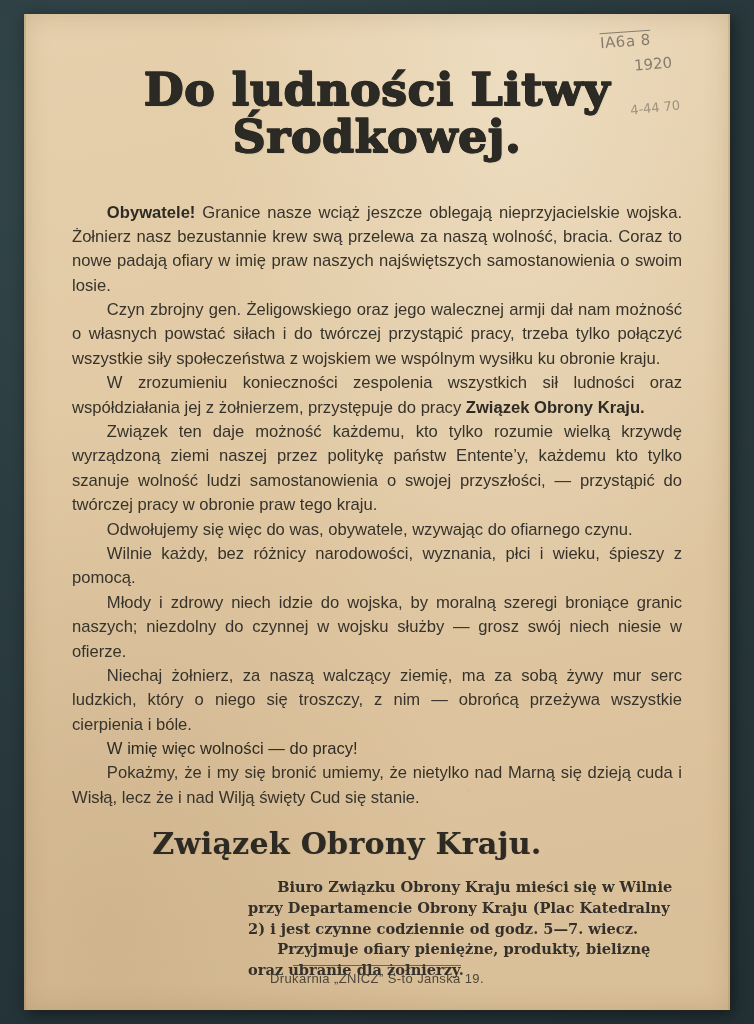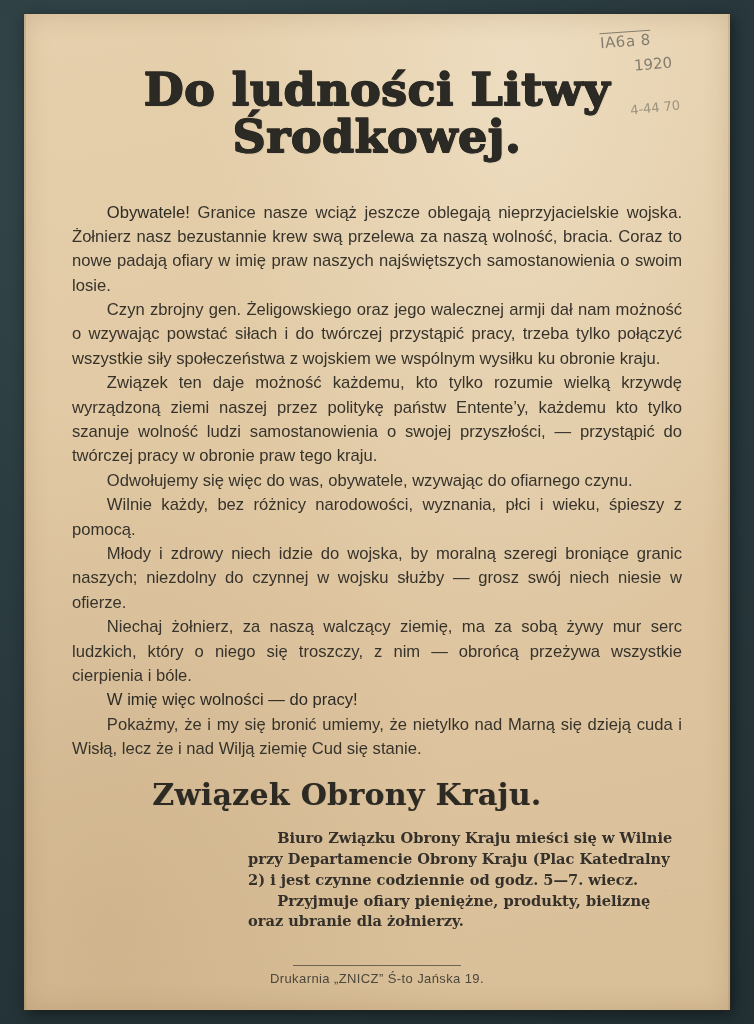--- a/index.html
+++ b/index.html
@@ -139,21 +139,21 @@
     font-size: 16.6px;
     line-height: 1.47;
     text-align: justify;
     text-justify: inter-word;
   }
   .body-text p {
     margin: 0;
     text-indent: 2.1em;
   }
   .body-text b, .body-text strong {
-    font-weight: 400;
+    font-weight: 700;
     color: #2e2b24;
   }
   
   .lead-bold {
     font-weight: 400;
     color: #2e2b24;
   }
 
   
   .signature {
@@ -223,37 +223,38 @@
         <div class="pm-year">1920</div>
         <div class="pm-scribble">4-44 70</div>
       </div>
 
       <h1 class="headline">Do ludności Litwy Środkowej.</h1>
 
       <div class="body-text">
 
         <p><b class="lead-bold">Obywatele!</b><span> Granice nasze wciąż jeszcze oblegają nieprzyjacielskie wojska. Żołnierz nasz bezustannie krew swą przelewa za naszą wolność, bracia. Coraz to nowe padają ofiary w imię praw naszych najświętszych samostanowienia o swoim losie.</span></p>
 
-        <p>Czyn zbrojny gen. Żeligowskiego oraz jego walecznej armji dał nam możność o wzywając powstać siłach i do twórczej przystąpić pracy, trzeba tylko połączyć wszystkie siły społeczeństwa z wojskiem we wspólnym wysiłku ku obronie kraju.</p>
-
+        <p>Czyn zbrojny gen. Żeligowskiego oraz jego walecznej armji dał nam możność o własnych powstać siłach i do twórczej przystąpić pracy, trzeba tylko połączyć wszystkie siły społeczeństwa z wojskiem we wspólnym wysiłku ku obronie kraju.</p>
+
+        <p><span>W zrozumieniu konieczności zespolenia wszystkich sił ludności oraz współdziałania jej z żołnierzem, przystępuje do pracy </span><b class="lead-bold">Związek Obrony Kraju.</b></p>
 
         <p>Związek ten daje możność każdemu, kto tylko rozumie wielką krzywdę wyrządzoną ziemi naszej przez politykę państw Entente’y, każdemu kto tylko szanuje wolność ludzi samostanowienia o swojej przyszłości, — przystąpić do twórczej pracy w obronie praw tego kraju.</p>
 
         <p>Odwołujemy się więc do was, obywatele, wzywając do ofiarnego czynu.</p>
 
         <p>Wilnie każdy, bez różnicy narodowości, wyznania, płci i wieku, śpieszy z pomocą.</p>
 
         <p>Młody i zdrowy niech idzie do wojska, by moralną szeregi broniące granic naszych; niezdolny do czynnej w wojsku służby — grosz swój niech niesie w ofierze.</p>
 
         <p>Niechaj żołnierz, za naszą walczący ziemię, ma za sobą żywy mur serc ludzkich, który o niego się troszczy, z nim — obrońcą przeżywa wszystkie cierpienia i bóle.</p>
 
 
         <p class="lead-bold">W imię więc wolności — do pracy!</p>
 
-        <p>Pokażmy, że i my się bronić umiemy, że nietylko nad Marną się dzieją cuda i Wisłą, lecz że i nad Wilją ziemię Cud się stanie.</p>
+        <p>Pokażmy, że i my się bronić umiemy, że nietylko nad Marną się dzieją cuda i Wisłą, lecz że i nad Wilją święty Cud się stanie.</p>
       </div>
 
       <div class="signature">Związek Obrony Kraju.</div>
 
       <div class="office">
         <p>Biuro Związku Obrony Kraju mieści się w Wilnie przy Departamencie Obrony Kraju (Plac Katedralny 2) i jest czynne codziennie od godz. 5—7. wiecz.</p>
         <p>Przyjmuje ofiary pieniężne, produkty, bieliznę oraz ubranie dla żołnierzy.</p>
       </div>
 
       <div class="imprint-wrap">

